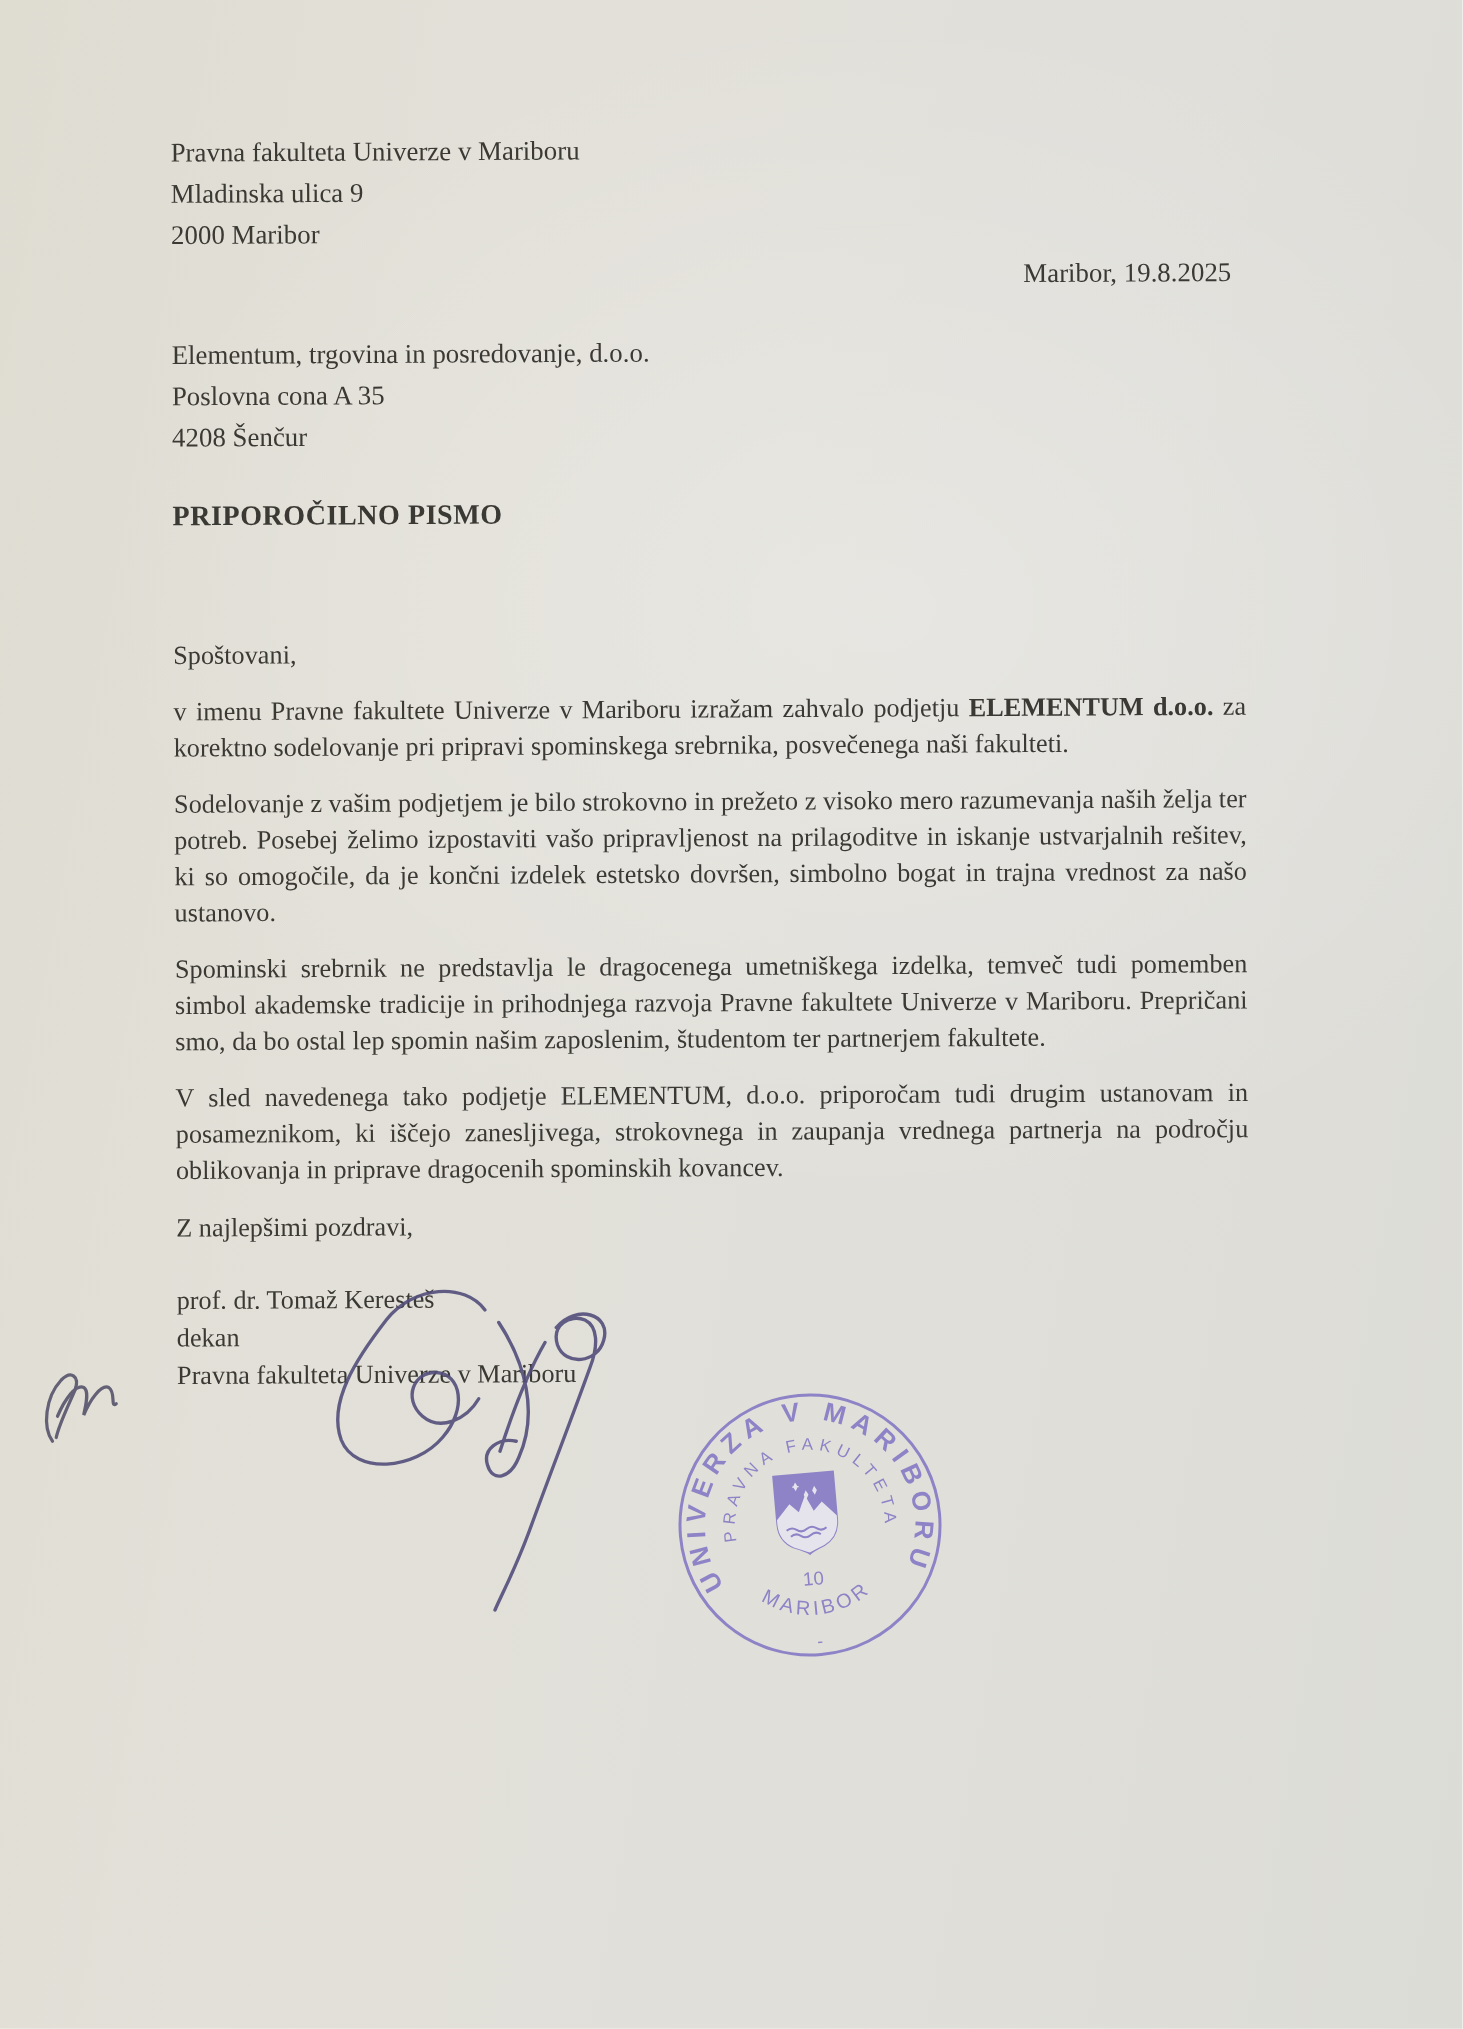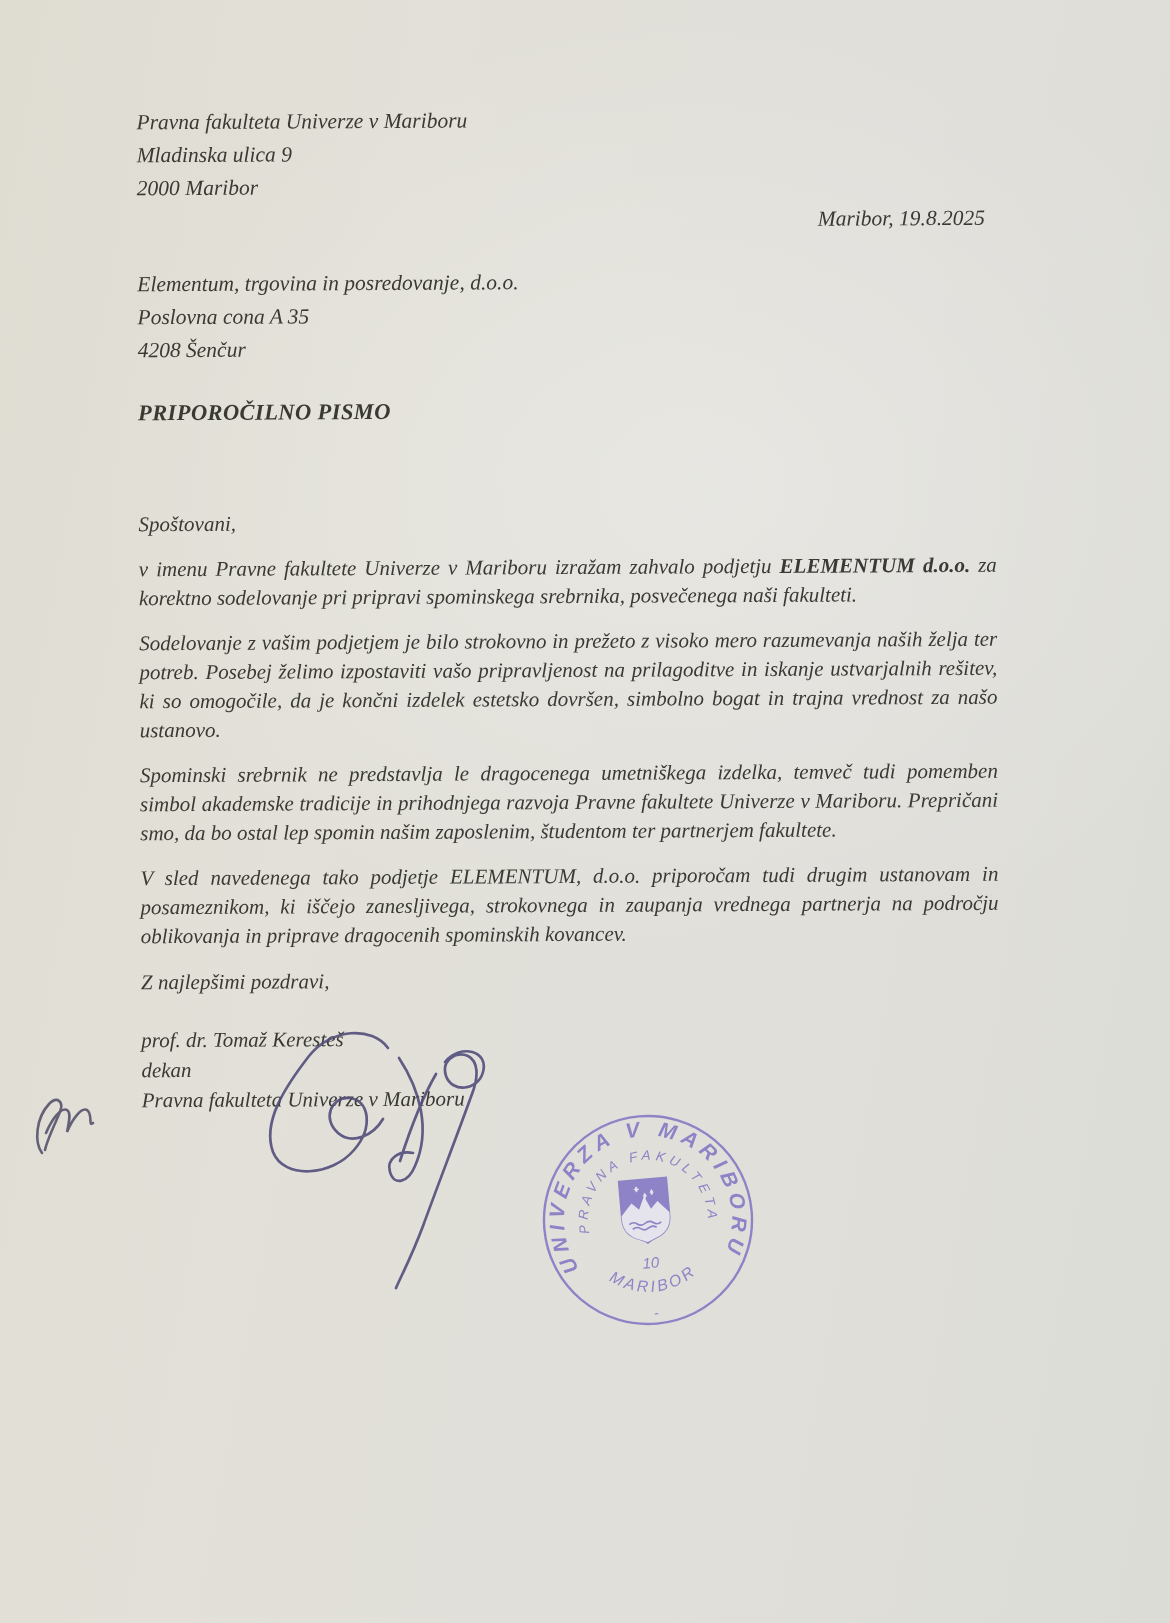--- a/index.html
+++ b/index.html
@@ -4,21 +4,21 @@
 <style>
   html,body { margin:0; padding:0; }
   body {
     width:1170px; height:1623px; position:relative; overflow:hidden;
     background:
       radial-gradient(ellipse 900px 700px at 60% 30%, rgba(255,255,255,0.22), rgba(255,255,255,0) 70%),
       linear-gradient(100deg, #dfddd2 0%, #e2e0d8 30%, #e0dfda 65%, #dcdcd6 100%);
     font-family:"Liberation Serif", serif;
     color:#3b3934;
   }
-  .page { position:absolute; inset:0;font-style:italic; }
+  .page { position:absolute; inset:0; }
   .content {
     position:absolute; left:137px; top:0; width:858px;
     transform:rotate(-0.3deg); transform-origin:50% 20%;
   }
   .addr { font-size:21.5px; line-height:33px; }
   .sender { margin-top:104px; }
   .dateline { margin-top:1px; text-align:right; font-size:21.5px; line-height:33px; padding-right:10px; }
   .recipient { margin-top:29px; }
   .title { margin-top:32px; font-size:22.5px; font-weight:bold; letter-spacing:0.4px; line-height:27px; }
   .salutation { margin-top:84px; font-size:21px; line-height:29px; }

